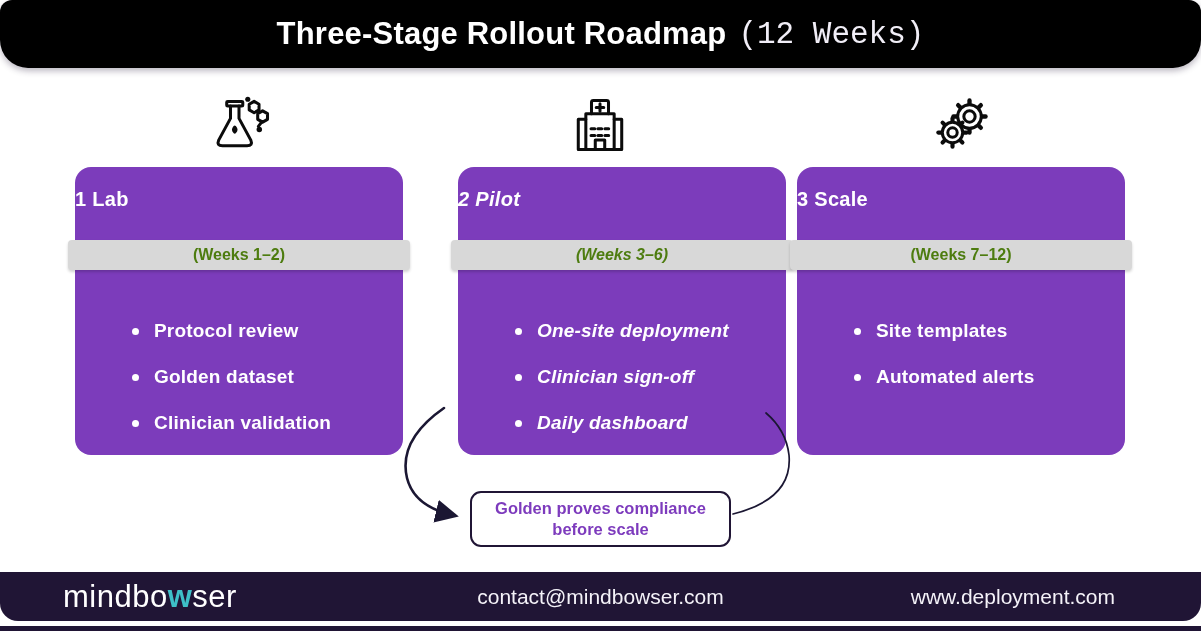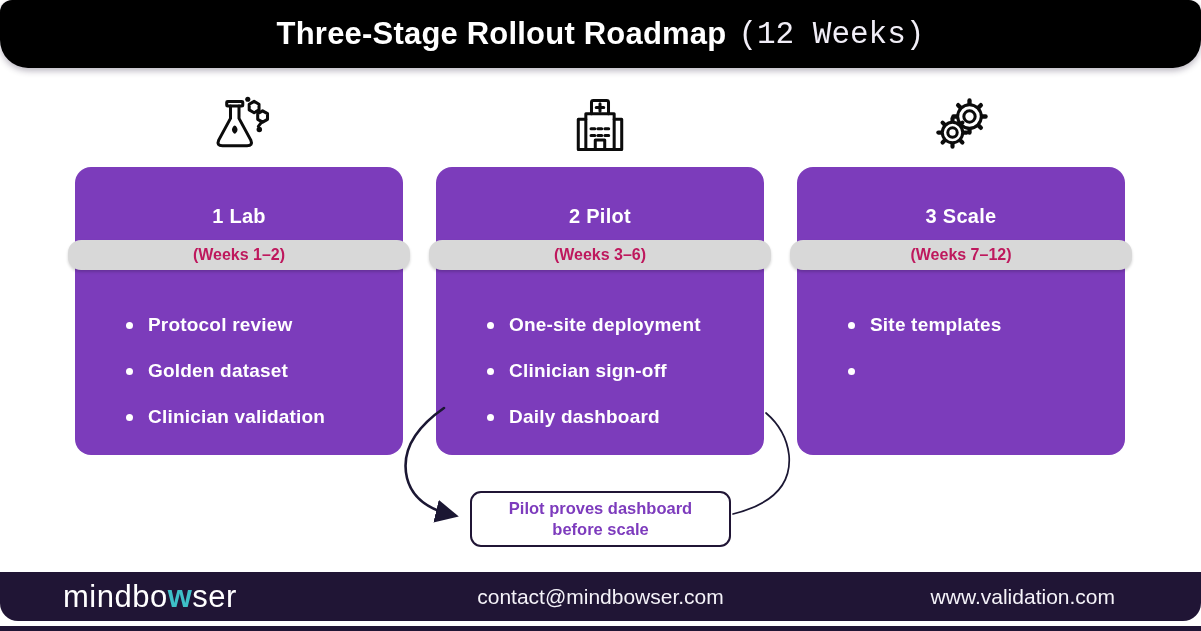--- a/index.html
+++ b/index.html
@@ -17,34 +17,34 @@
   #header .title{color:#fff;font-size:31px;font-weight:700;letter-spacing:.2px;}
   #header .subtitle{color:#f1eef7;font-size:31px;font-weight:300;font-family:Liberation Mono, monospace;}
   
   .stage-icon{position:absolute;top:91px;width:70px;height:68px;}
   #icon-1{left:204px;} #icon-2{left:565px;} #icon-3{left:926px;}
   
   .card{
     position:absolute;top:167px;width:328px;height:288px;
     background:#7c3cbb;border-radius:16px;
   }
-  #card-1{left:75px;} #card-2{left:436px;} #card-3{left:797px;}
+  #card-1{left:75px;} #card-2{left:458px;font-style:italic;} #card-3{left:797px;}
   .card-title{
-    margin-top:38px;text-align:center;color:#fff;
+    margin-top:21px;color:#fff;
     font-size:20px;font-weight:700;letter-spacing:.3px;
   }
   .week-band{
     position:absolute;left:-7px;right:-7px;top:73px;height:30px;
-    background:#d8d8d8;border-radius:13px;
+    background:#d8d8d8;border-radius:4px;
     display:flex;align-items:center;justify-content:center;
-    color:#be185d;font-size:16px;font-weight:700;
+    color:#4d7c0f;font-size:16px;font-weight:700;
     box-shadow:0 2px 3px rgba(0,0,0,.18);
   }
   .card-list{
-    position:absolute;left:0;right:0;top:129px;margin:6px;padding:0 0 0 45px;
+    position:absolute;left:0;right:0;top:129px;margin:12px;padding:0 0 0 45px;
     list-style:none;
   }
   .card-list li{
     height:46px;display:flex;align-items:center;gap:15px;
     color:#fff;font-size:19px;font-weight:700;letter-spacing:.2px;
   }
   .bullet-dot{width:7px;height:7px;border-radius:50%;background:#fff;flex:0 0 auto;}
   
   #arrows{position:absolute;left:0;top:0;width:1201px;height:631px;pointer-events:none;}
   
@@ -178,39 +178,40 @@
   <div id="card-3" class="card">
     <div class="card-title">3 Scale</div>
     <div class="week-band">(Weeks 7–12)</div>
     <ul class="card-list">
       <li>
           <span class="bullet-dot"></span>
           <span>Site templates</span>
         </li>
       <li>
           <span class="bullet-dot"></span>
+          <span>Automated alerts</span>
         </li>
     </ul>
   </div>
 
   <svg id="arrows">
     <defs>
       <marker id="ah" viewBox="0 0 10 10" refX="7" refY="5" markerWidth="9" markerHeight="9" orient="auto-start-reverse">
         <path d="M0,0 L10,5 L0,10 z" fill="#1b1733"></path>
       </marker>
     </defs>
     <path d="M 444 408 Q 398 440 407 478 Q 414 506 452 515" fill="none" stroke="#1b1733" stroke-width="2.6" stroke-linecap="round" marker-end="url(#ah)"></path>
     <path d="M 733 514 Q 793 499 789 455 Q 786 430 766 413" fill="none" stroke="#1b1733" stroke-width="1.7" stroke-linecap="round"></path>
   </svg>
 
   <div id="callout">
-    <span>Pilot proves dashboard</span>
+    <span>Golden proves compliance</span>
     <span>before scale</span>
   </div>
 
   <div id="footer-bar">
     <div id="logo"><span>mindbo</span><span class="accent">w</span><span>ser</span></div>
     <div id="footer-email">contact@mindbowser.com</div>
-    <div id="footer-site">www.validation.com</div>
+    <div id="footer-site">www.deployment.com</div>
   </div>
   <div id="bottom-strip"></div>
 
 </div>
 
 </body></html>

